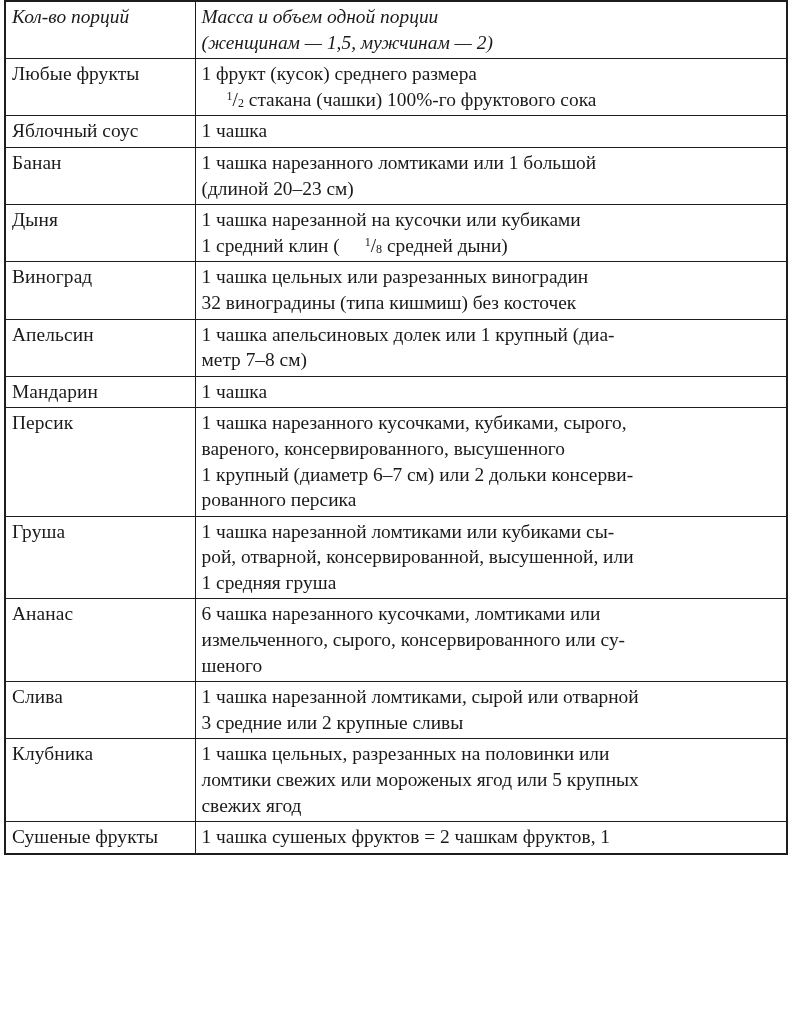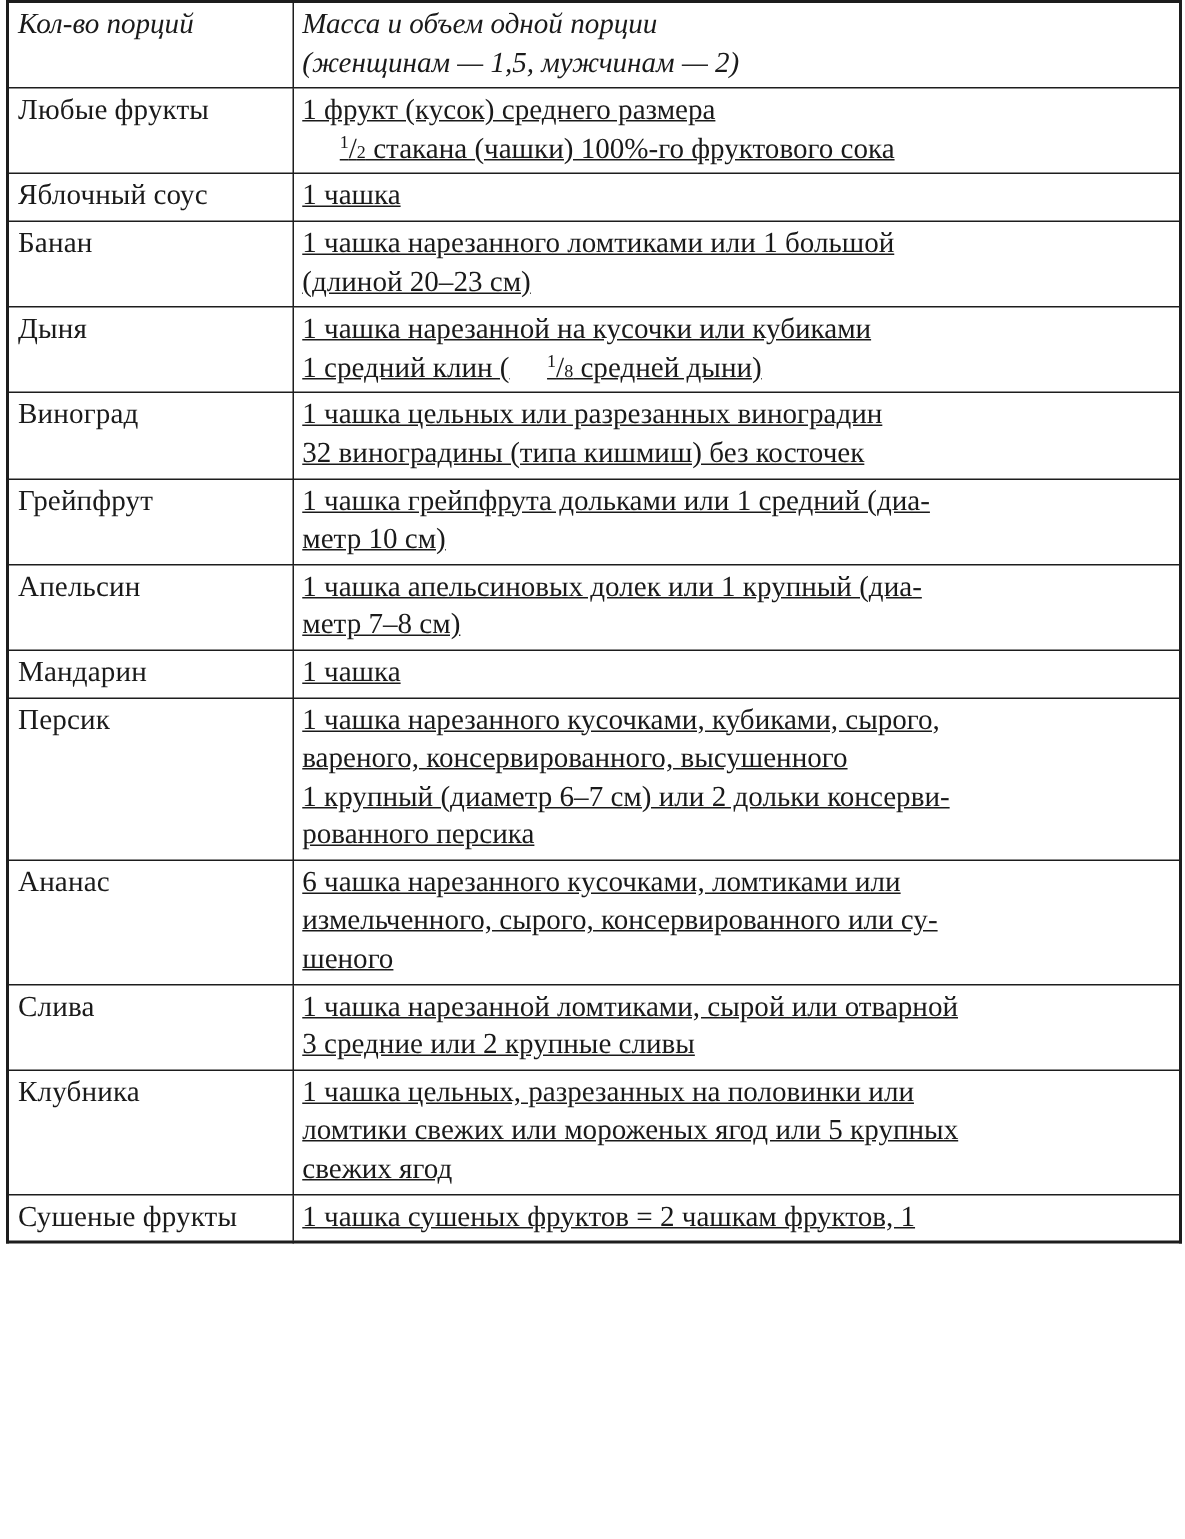--- a/index.html
+++ b/index.html
@@ -71,21 +71,20 @@
   }
 
   td.name-cell {
     white-space: normal;
     word-spacing: -0.2px;
     letter-spacing: 0.1px;
   }
   td.desc-cell .line {
     display: block;
     white-space: nowrap;
-    text-decoration: underline;
   }
 
   
   .frac {
     white-space: nowrap;
     letter-spacing: 0;
     margin-left: 25px;
   }
   .frac .num {
     font-size: 0.62em;
@@ -148,27 +147,20 @@
           </td>
         </tr>
         <tr>
           <td class="name-cell">Виноград</td>
           <td class="desc-cell">
             <span class="line">1 чашка цельных или разрезанных виноградин</span>
             <span class="line">32 виноградины (типа кишмиш) без косточек</span>
           </td>
         </tr>
         <tr>
-          <td class="name-cell">Грейпфрут</td>
-          <td class="desc-cell">
-            <span class="line">1 чашка грейпфрута дольками или 1 средний (диа-</span>
-            <span class="line">метр 10 см)</span>
-          </td>
-        </tr>
-        <tr>
           <td class="name-cell">Апельсин</td>
           <td class="desc-cell">
             <span class="line">1 чашка апельсиновых долек или 1 крупный (диа-</span>
             <span class="line">метр 7–8 см)</span>
           </td>
         </tr>
         <tr>
           <td class="name-cell">Мандарин</td>
           <td class="desc-cell">
             <span class="line">1 чашка</span>
@@ -177,20 +169,28 @@
         <tr>
           <td class="name-cell">Персик</td>
           <td class="desc-cell">
             <span class="line">1 чашка нарезанного кусочками, кубиками, сырого,</span>
             <span class="line">вареного, консервированного, высушенного</span>
             <span class="line">1 крупный (диаметр 6–7 см) или 2 дольки консерви-</span>
             <span class="line">рованного персика</span>
           </td>
         </tr>
         <tr>
+          <td class="name-cell">Груша</td>
+          <td class="desc-cell">
+            <span class="line">1 чашка нарезанной ломтиками или кубиками сы-</span>
+            <span class="line">рой, отварной, консервированной, высушенной, или</span>
+            <span class="line">1 средняя груша</span>
+          </td>
+        </tr>
+        <tr>
           <td class="name-cell">Ананас</td>
           <td class="desc-cell">
             <span class="line">6 чашка нарезанного кусочками, ломтиками или</span>
             <span class="line">измельченного, сырого, консервированного или су-</span>
             <span class="line">шеного</span>
           </td>
         </tr>
         <tr>
           <td class="name-cell">Слива</td>
           <td class="desc-cell">

